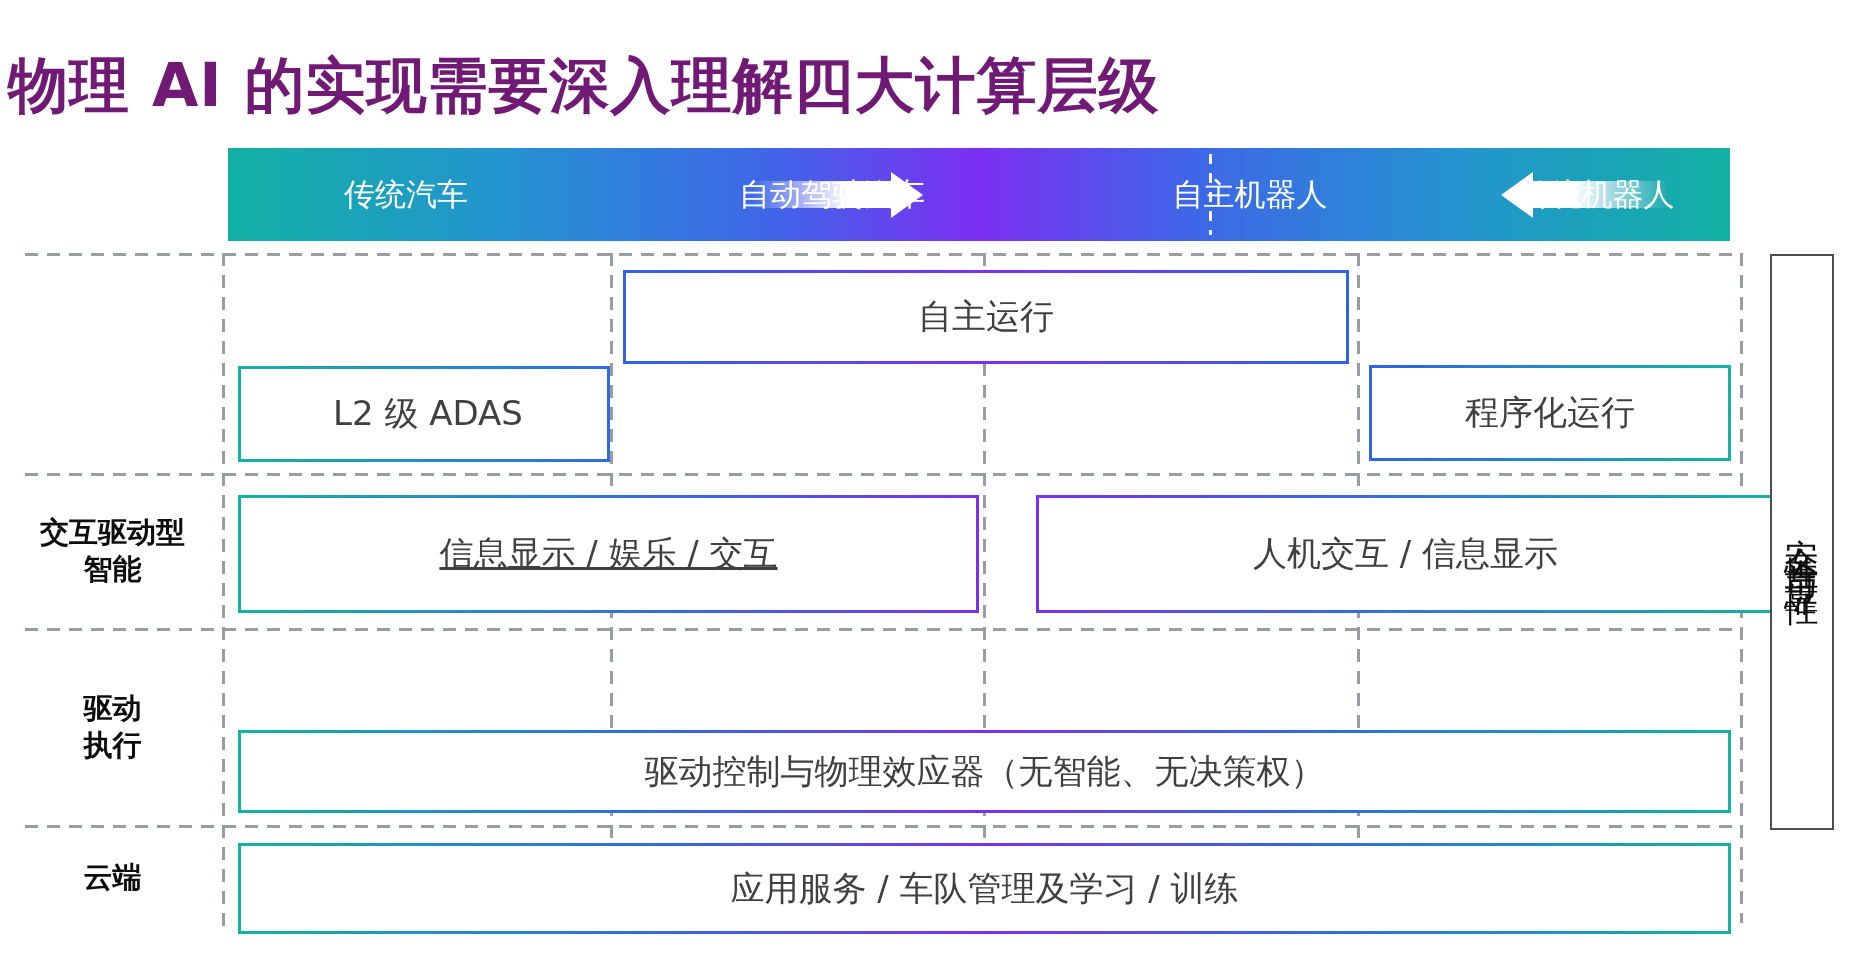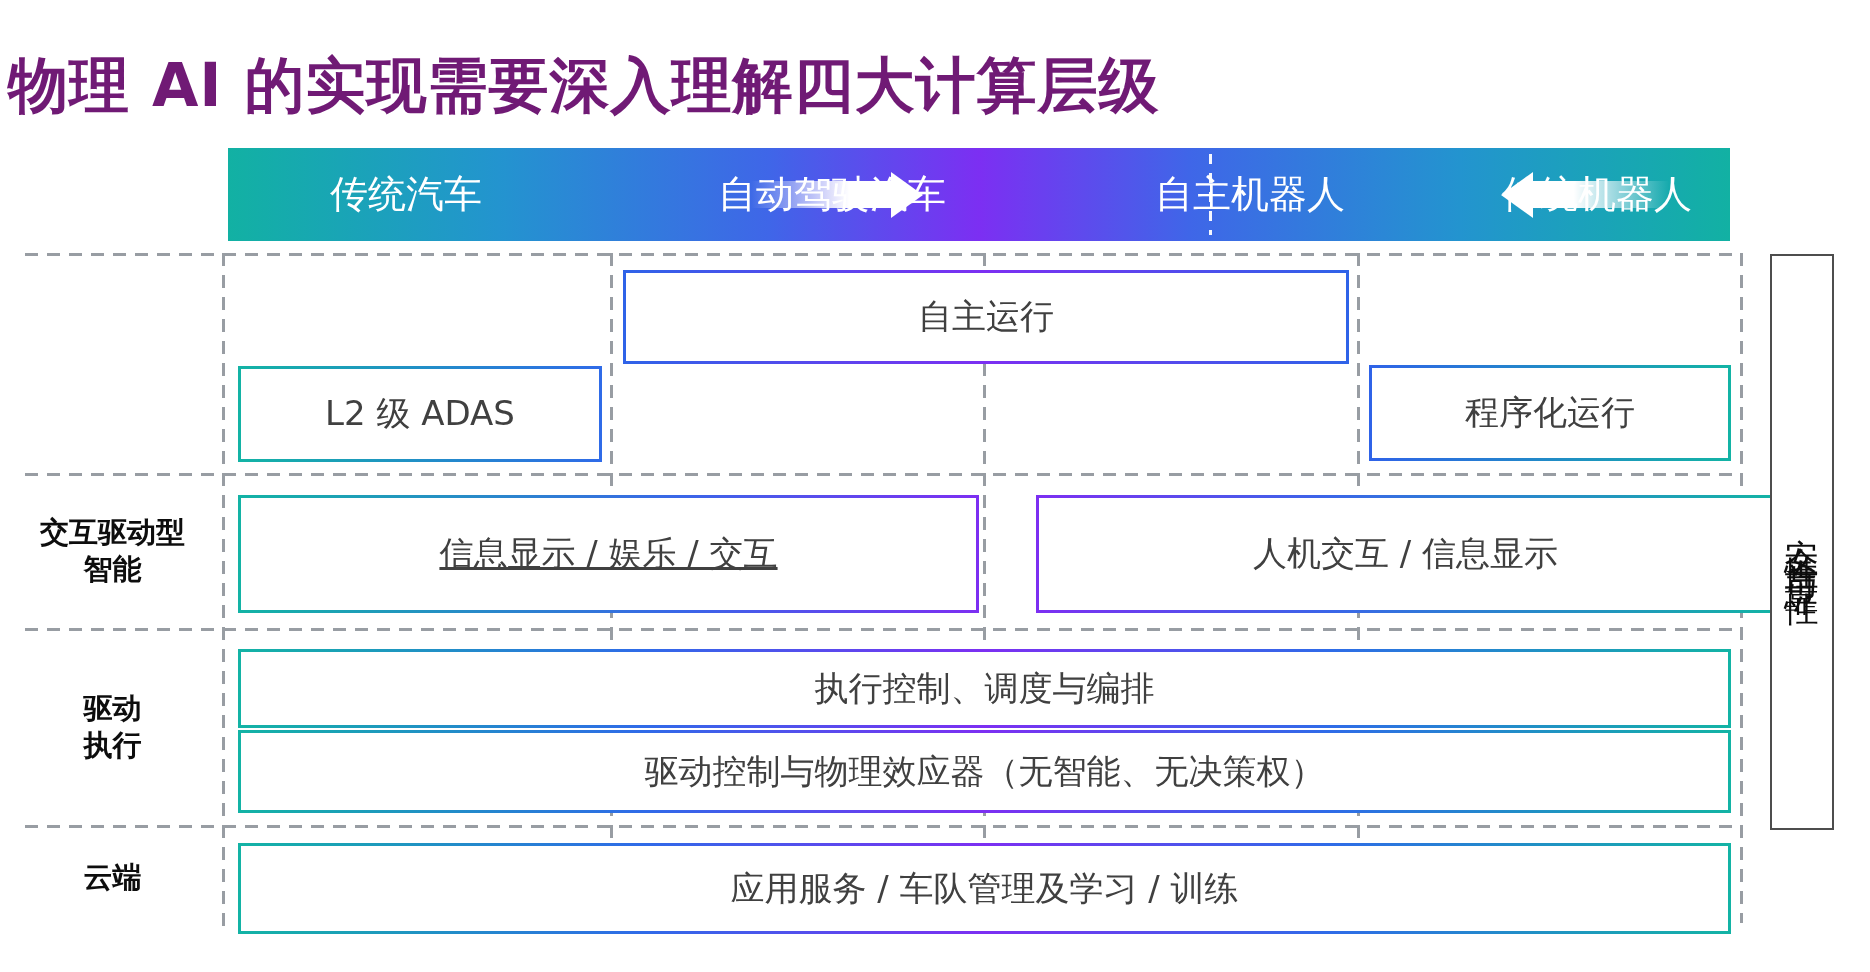--- a/index.html
+++ b/index.html
@@ -11,21 +11,21 @@
   #stage{position:relative;width:1870px;height:972px;background:#fff;overflow:hidden;}
 
   
   .title{position:absolute;left:8px;top:10px;font-size:60px;font-weight:600;
          letter-spacing:1px;color:#701a75;white-space:nowrap;margin-top:36px;}
 
   
   .topbar{position:absolute;left:228px;top:148px;width:1502px;height:93px;
     background:linear-gradient(90deg,#12b1a3 0%,#2394cf 18%,#3f66e8 36%,#7c2ff2 50%,#3f66e8 64%,#2394cf 82%,#12b1a3 100%);}
   .bar-label{position:absolute;top:0;height:93px;display:flex;align-items:center;
-    transform:translateX(-50%);color:#fff;font-size:38px;white-space:nowrap;}
+    transform:translateX(-50%);color:#fff;font-size:31px;white-space:nowrap;}
   .bar-divider{position:absolute;left:981px;top:6px;height:81px;width:3px;
     background:repeating-linear-gradient(180deg,rgba(255,255,255,.95) 0 10px,transparent 10px 19px);}
   
   .arrow{position:absolute;top:0;height:93px;}
   .arrow .body{position:absolute;top:33px;height:27px;}
   .arrow .head{position:absolute;top:24px;width:0;height:0;}
   #arrow-right{left:523px;width:172px;}
   #arrow-right .body{left:0;width:140px;background:linear-gradient(90deg,rgba(255,255,255,0),#fff 70%);}
   #arrow-right .head{left:140px;border-top:23px solid transparent;border-bottom:23px solid transparent;border-left:32px solid #fff;}
   #arrow-left{left:1273px;width:168px;}
@@ -56,21 +56,21 @@
   #rl3{top:628px;height:197px;}
   #rl4{top:825px;height:104px;}
 
   
   .box{position:absolute;background:#fff;border:3px solid;border-image-slice:1;
     display:flex;align-items:center;justify-content:center;font-size:34px;
     color:#404040;white-space:nowrap;z-index:2;}
   #b-auto {left:623px;top:270px;width:720px;height:88px;
     border-image-source:linear-gradient(90deg,#2f63e8,#7c2ff2 50%,#2f63e8);}
   #b-l2   {left:238px;top:366px;width:358px;height:90px;
-    border-image-source:linear-gradient(90deg,var(--teal),var(--blue));}
+    border-image-source:linear-gradient(90deg,var(--teal),var(--blue));padding-left:8px;}
   #b-prog {left:1369px;top:365px;width:356px;height:90px;
     border-image-source:linear-gradient(90deg,#2f63e8,var(--teal));}
   #b-info {left:238px;top:495px;width:735px;height:112px;
     border-image-source:linear-gradient(90deg,var(--teal),#3a66e8 60%,var(--purple));text-decoration:underline;}
   #b-hmi  {left:992px;top:495px;width:733px;height:112px;
     border-image-source:linear-gradient(90deg,var(--purple),#3a66e8 40%,var(--teal));margin-left:44px;}
   #b-exec {left:238px;top:649px;width:1487px;height:73px;}
   #b-drive{left:238px;top:730px;width:1487px;height:77px;}
   #b-cloud{left:238px;top:843px;width:1487px;height:85px;}
   #b-exec,#b-drive,#b-cloud{
@@ -121,21 +121,20 @@
 智能</div>
   <div class="rowlabel" id="rl3">驱动
 执行</div>
   <div class="rowlabel" id="rl4">云端</div>
 
   <div class="box" id="b-auto">自主运行</div>
   <div class="box" id="b-l2">L2 级 ADAS</div>
   <div class="box" id="b-prog">程序化运行</div>
   <div class="box" id="b-info">信息显示 / 娱乐 / 交互</div>
   <div class="box" id="b-hmi">人机交互 / 信息显示</div>
-  <div class="box" id="b-exec">执行控制、调度与编排</div>
   <div class="box" id="b-drive">驱动控制与物理效应器（无智能、无决策权）</div>
   <div class="box" id="b-cloud">应用服务 / 车队管理及学习 / 训练</div>
 
   <div class="sidebox">
     <span>安全性与可靠性</span>
   </div>
 
 </div>
 
 </body></html>

